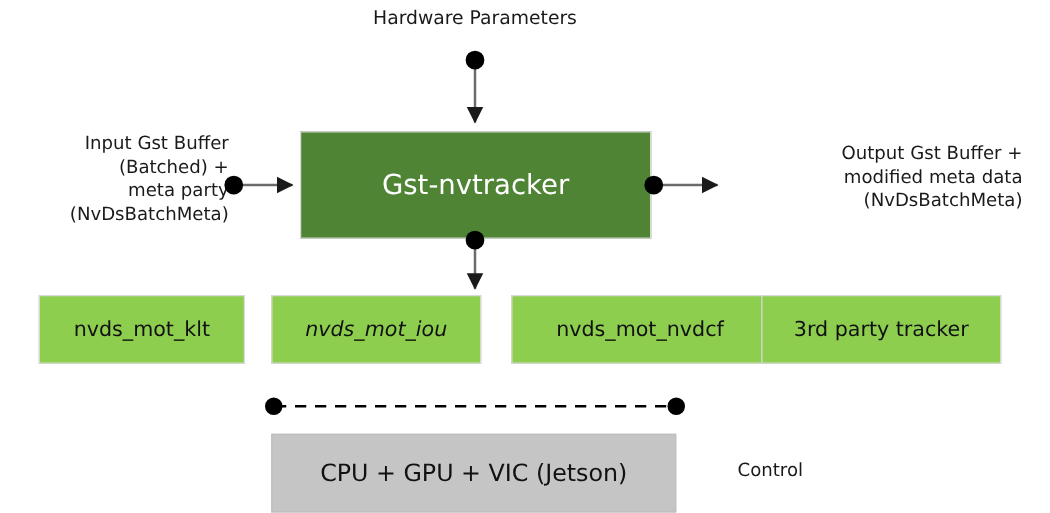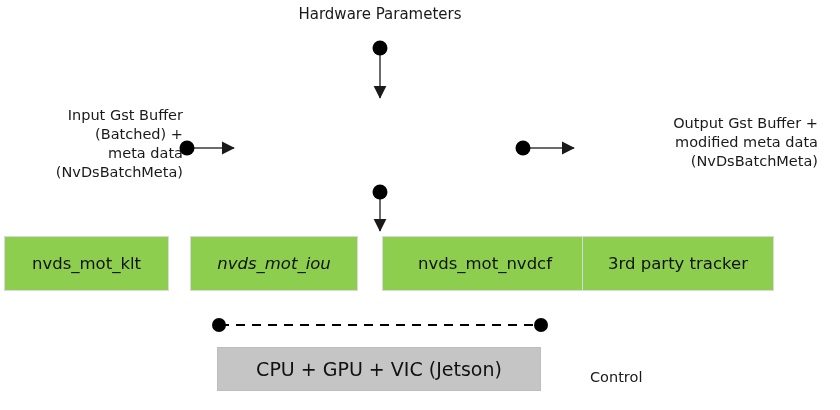--- a/index.html
+++ b/index.html
@@ -67,29 +67,30 @@
     width: 281px; height: 86px;
     background: #4E8434;
     color: #ffffff;
     font-size: 22px;
   }
   .ll-box {
     top: 236px; height: 55px;
     background: #8DCE4F;
     color: #111111;
     font-size: 16.5px;
+    margin-left: 27px;
   }
   #box-klt   { left: 4px;   width: 165px; }
   #box-iou   { left: 190px; width: 168px; font-style: italic; }
   #box-nvdcf { left: 382px; width: 206px; }
   #box-3rd   { left: 582px; width: 192px; }
 
   #hardware-box {
     left: 217px; top: 347px;
-    width: 324px; height: 44px;
+    width: 324px; height: 63px;
     background: #C5C5C5;
     color: #111111;
     font-size: 19px;
     border: 1px solid #bdbdbd;
   }
 
   
   #connectors {
     left: 0; top: 0;
     width: 840px; height: 410px;
@@ -98,27 +99,30 @@
 </style>
 </head>
 <body>
 
 <div id="canvas">
 
   <div class="abs label" id="control-parameters-label">Hardware Parameters</div>
 
   <div class="abs label" id="input-label">Input Gst Buffer
 (Batched) +
-meta data
+meta party
 (NvDsBatchMeta)</div>
 
   <div class="abs label" id="output-label">Output Gst Buffer +
 modified meta data
 (NvDsBatchMeta)</div>
 
+  <div class="abs box" id="gst-nvtracker-box">
+    <span>Gst-nvtracker</span>
+  </div>
 
   <div class="abs box ll-box" id="box-klt">
     <span>nvds_mot_klt</span>
   </div>
   <div class="abs box ll-box" id="box-iou">
     <span>nvds_mot_iou</span>
   </div>
   <div class="abs box ll-box" id="box-nvdcf">
     <span>nvds_mot_nvdcf</span>
   </div>

